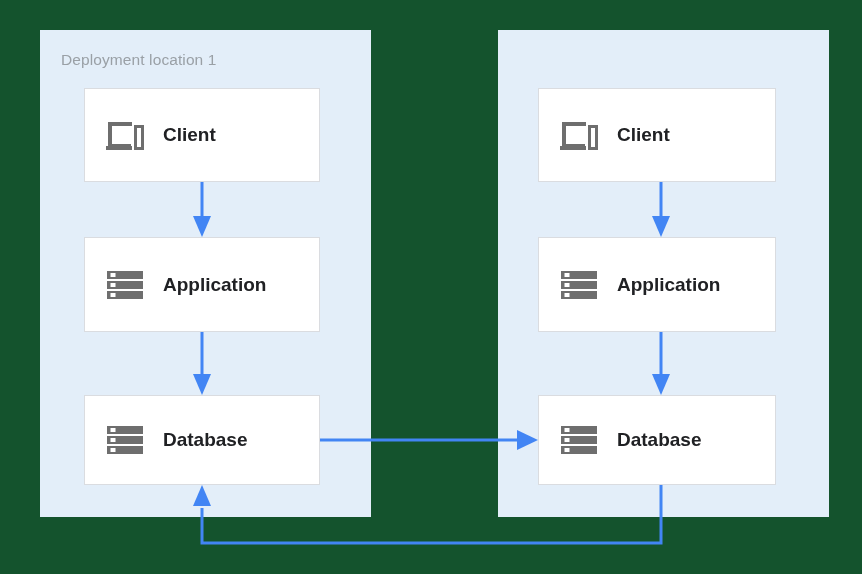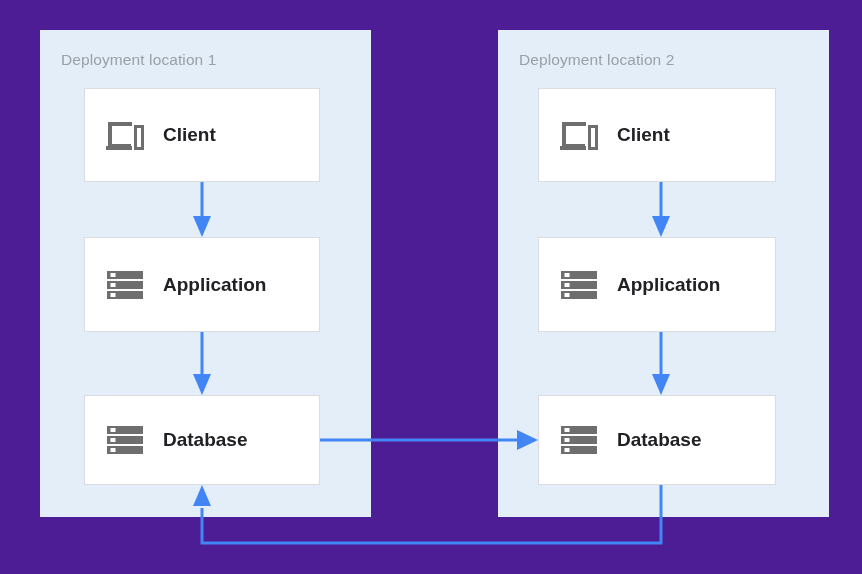--- a/index.html
+++ b/index.html
@@ -9,21 +9,21 @@
     background: #ffffff;
   }
   body {
     font-family: "Liberation Sans", "DejaVu Sans", sans-serif;
     -webkit-font-smoothing: antialiased;
   }
   #canvas {
     position: relative;
     width: 862px;
     height: 574px;
-    background: #4c1d95;
+    background: #14532d;
     overflow: hidden;
   }
   .zone {
     position: absolute;
     background: #e3eef9;
   }
   .zone-title {
     position: absolute;
     color: #9aa0a6;
     font-size: 15.5px;
@@ -109,21 +109,20 @@
         <rect x="7.5" y="20" width="5" height="4" fill="#ffffff"></rect>
         <rect x="4" y="28" width="36" height="8" fill="#6e6e6e"></rect>
         <rect x="7.5" y="30" width="5" height="4" fill="#ffffff"></rect>
       </svg>
     </span>
     <span class="node-label">Database</span>
   </div>
 
   <div class="zone" style="left:498px; top:30px; width:331px; height:487px;"></div>
 
-  <div class="zone-title" style="left:519px; top:50px;">Deployment location 2</div>
 
   <div class="node" style="left:538px; top:88px; width:238px; height:94px;">
     <span class="node-icon">
       <svg viewBox="0 0 44 44" width="44" height="44" aria-hidden="true">
         <path d="M5 9 h24 v4 H9 v18 h19 v4 H5 Z" fill="#6e6e6e"></path>
         <path d="M3 33 h26 v4 H3 Z" fill="#6e6e6e"></path>
         <path d="M31 12 h10 v25 h-10 Z M34 15 h4 v19 h-4 Z" fill="#6e6e6e" fill-rule="evenodd"></path>
       </svg>
     </span>
     <span class="node-label">Client</span>

